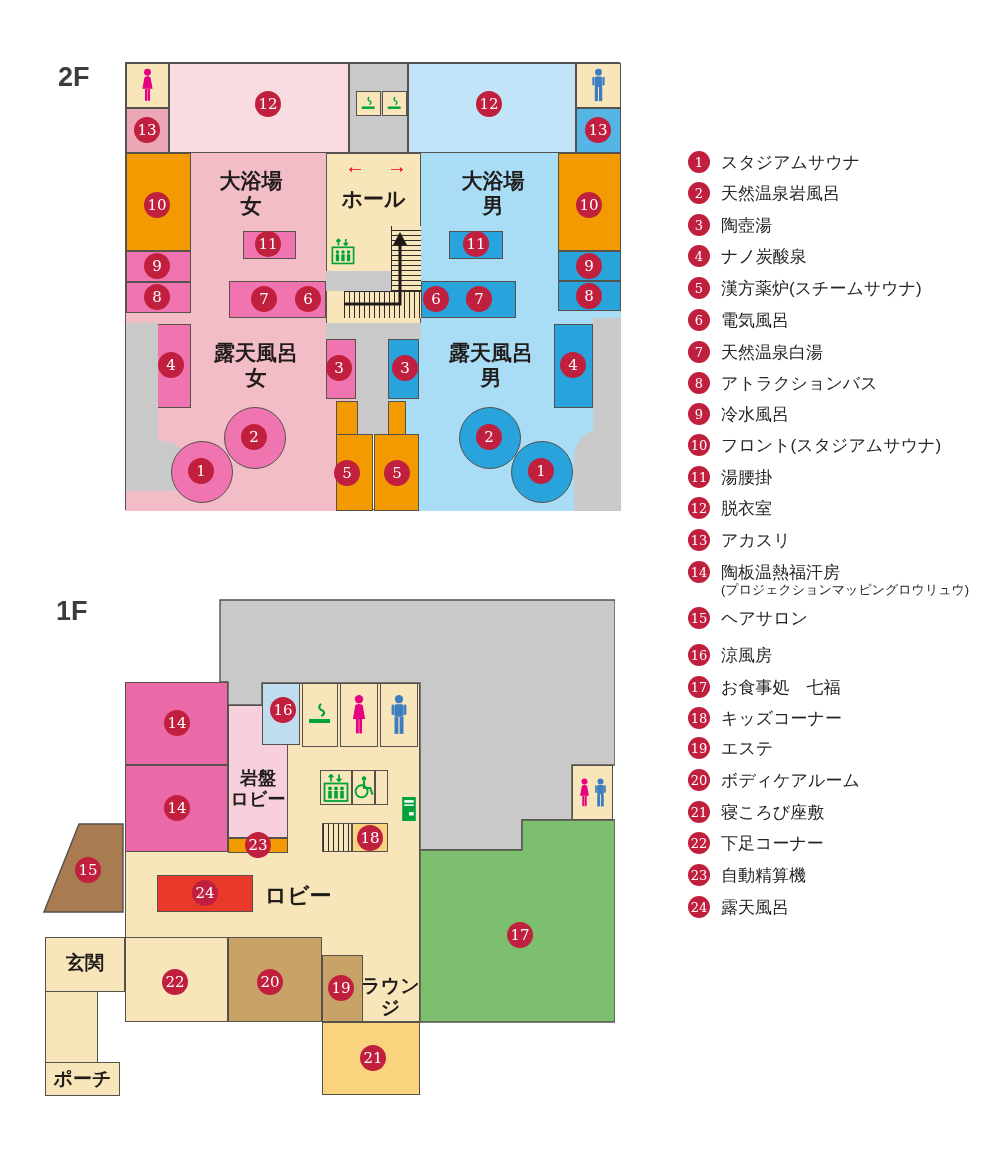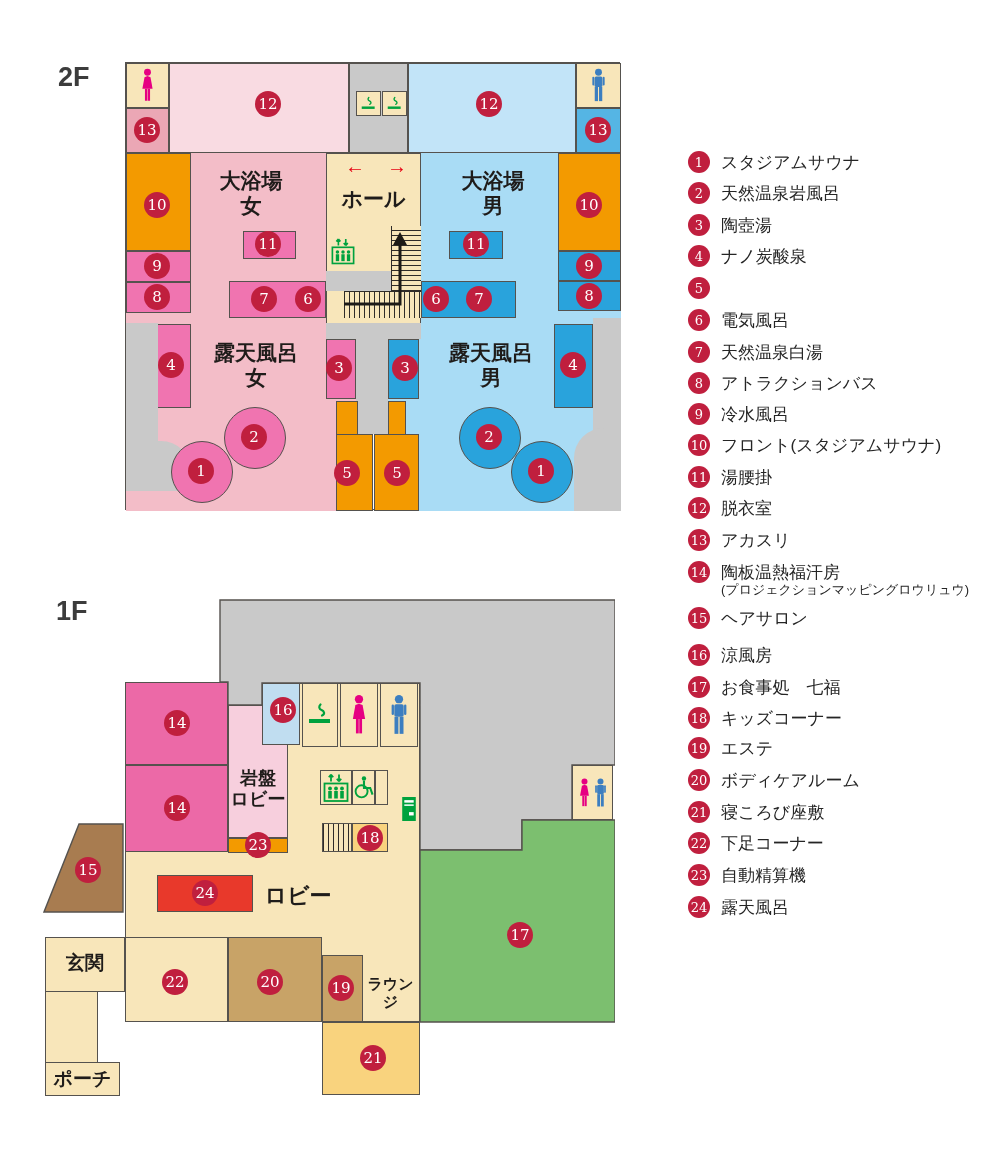--- a/index.html
+++ b/index.html
@@ -53,20 +53,21 @@
     <div class="lg-row" style="top:214px">
         <span class="lg-c">3</span>
         <span class="lg-t">陶壺湯</span>
       </div>
     <div class="lg-row" style="top:245px">
         <span class="lg-c">4</span>
         <span class="lg-t">ナノ炭酸泉</span>
       </div>
     <div class="lg-row" style="top:277px">
         <span class="lg-c">5</span>
+        <span class="lg-t">漢方薬炉(スチームサウナ)</span>
       </div>
     <div class="lg-row" style="top:309px">
         <span class="lg-c">6</span>
         <span class="lg-t">電気風呂</span>
       </div>
     <div class="lg-row" style="top:341px">
         <span class="lg-c">7</span>
         <span class="lg-t">天然温泉白湯</span>
       </div>
     <div class="lg-row" style="top:372px">
@@ -406,21 +407,21 @@
         </svg>
     </div>
 
     <div class="rlbl" style="left:185px;top:170px;width:60px;font-size:18px">
       <div>岩盤</div>
       <div>ロビー</div>
     </div>
     <div class="rlbl" style="left:215px;top:285px;width:80px;font-size:22px">ロビー</div>
     <div class="rlbl" style="left:2px;top:354px;width:80px;font-size:19px">玄関</div>
     <div class="rlbl" style="left:2px;top:470px;width:75px;font-size:19px">ポーチ</div>
-    <div class="rlbl" style="left:318px;top:377px;width:59px;font-size:15px">ラウンジ</div>
+    <div class="rlbl" style="left:318px;top:377px;width:59px;font-size:19px">ラウンジ</div>
 
     <div class="mk" style="left:121px;top:112px">14</div>
     <div class="mk" style="left:121px;top:197px">14</div>
     <div class="mk" style="left:227px;top:99px">16</div>
     <div class="mk" style="left:202px;top:234px">23</div>
     <div class="mk" style="left:32px;top:259px">15</div>
     <div class="mk" style="left:149px;top:282px">24</div>
     <div class="mk" style="left:314px;top:227px">18</div>
     <div class="mk" style="left:119px;top:371px">22</div>
     <div class="mk" style="left:214px;top:371px">20</div>

